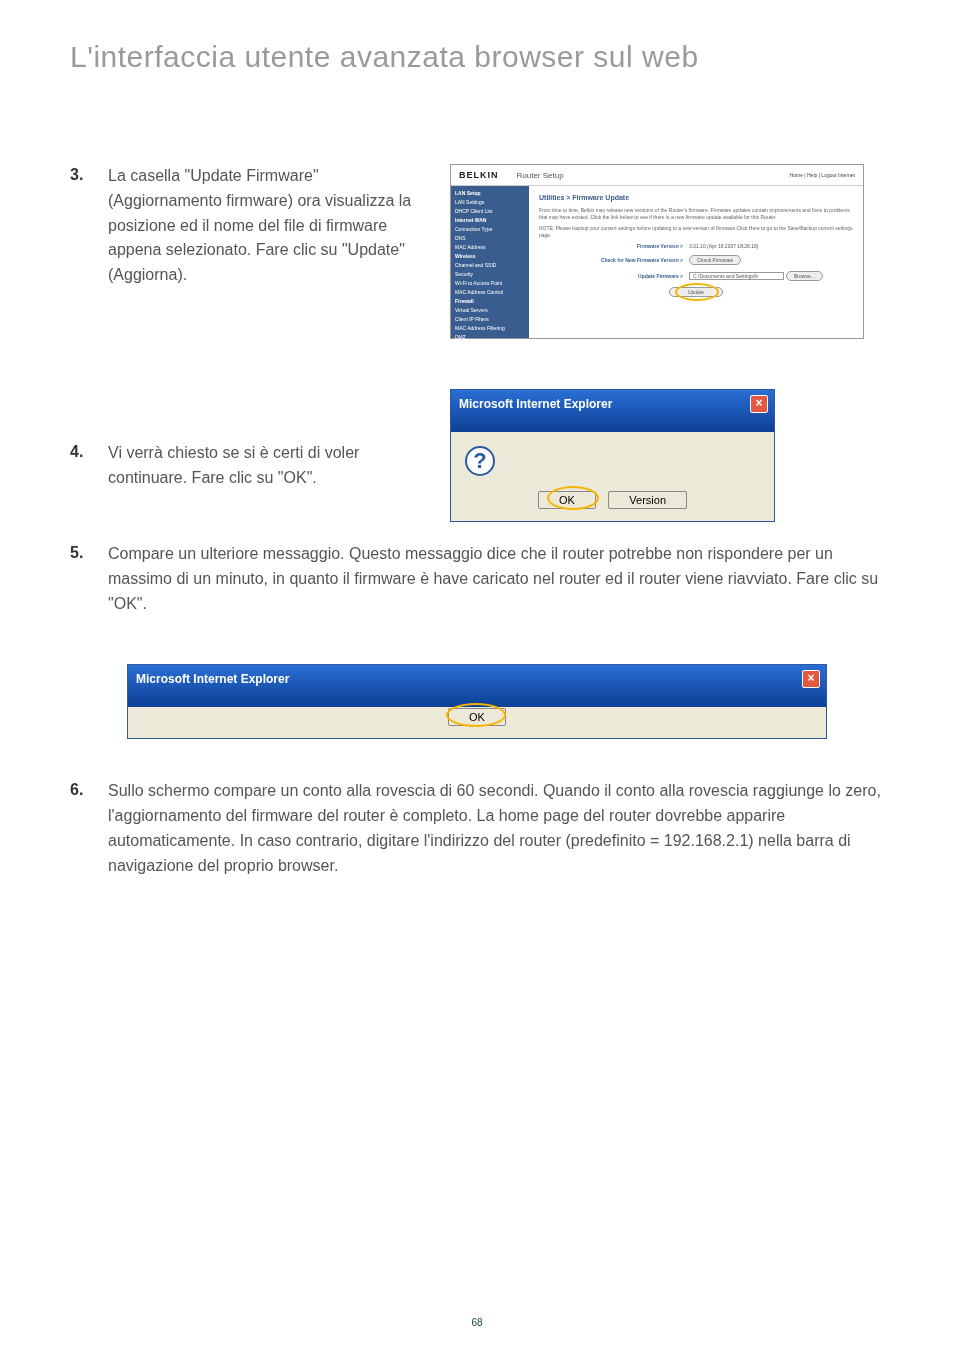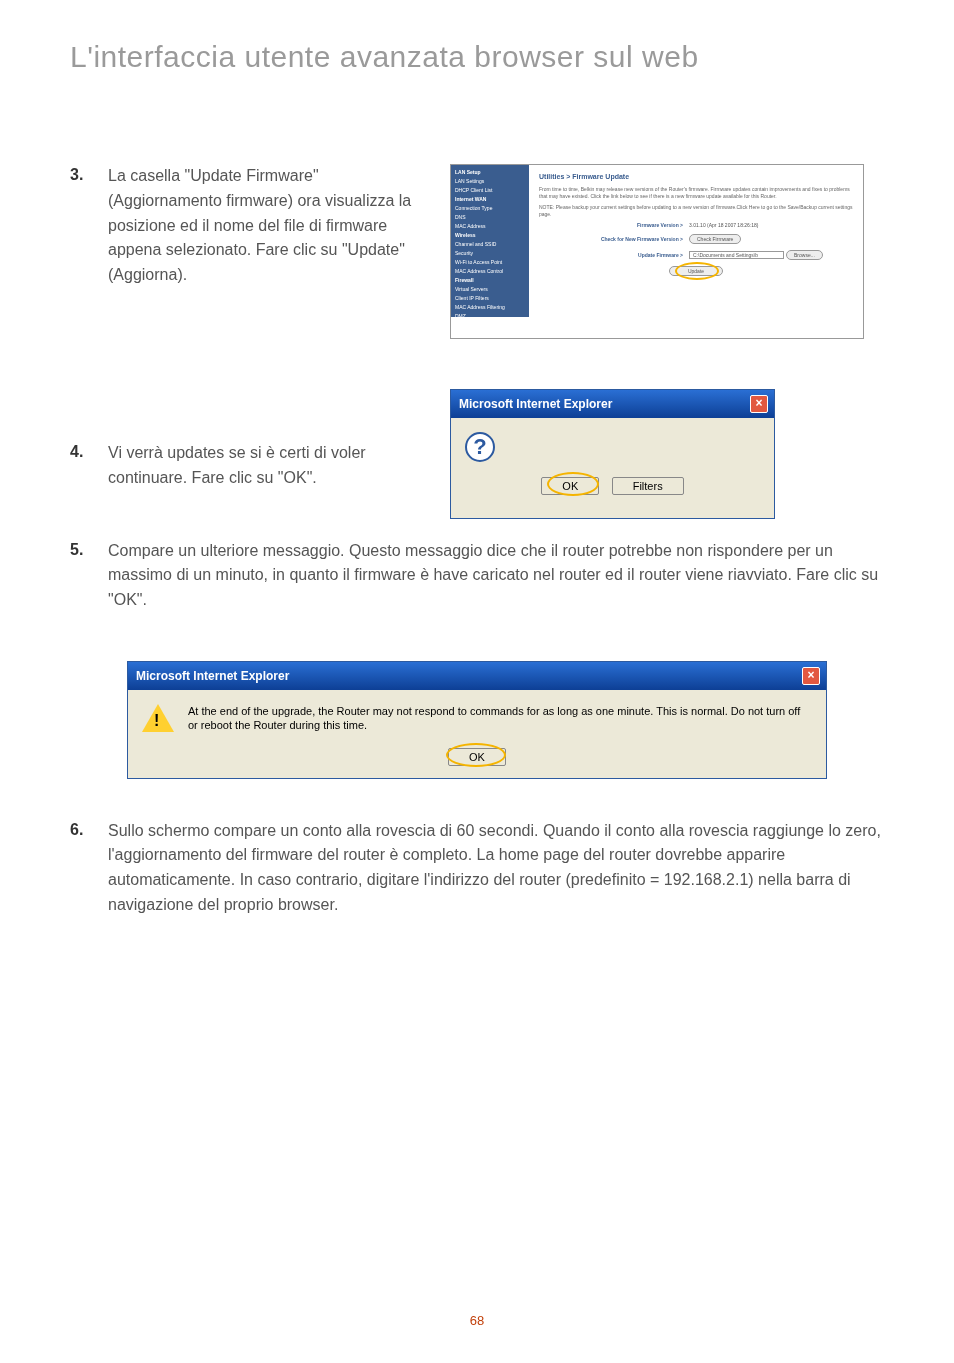--- a/index.html
+++ b/index.html
@@ -179,21 +179,21 @@
     .ie-dialog {
       border: 1px solid #2c5aa0;
       background: #ece9d8;
       font-family: Tahoma, Arial, sans-serif;
     }
     .ie-titlebar {
       background: linear-gradient(to bottom, #2a6fd4, #0d3f95);
       color: #fff;
       font-size: 12px;
       font-weight: bold;
-      padding: 5px 6px 5px 8px;
+      padding: 5px 6px 19px 8px;
       display: flex;
       align-items: center;
     }
     .ie-titlebar .close {
       margin-left: auto;
       width: 18px;
       height: 18px;
       background: #e25840;
       border: 1px solid #fff;
       border-radius: 2px;
@@ -268,38 +268,43 @@
       width: 700px;
       margin: 20px auto 0 auto;
     }
 
     .page-num {
       position: absolute;
       bottom: 35px;
       left: 0;
       width: 100%;
       text-align: center;
-      font-size: 13px;
-      color: #c2410c;
+      font-size: 10px;
+      color: #14532d;
     }
   </style>
 </head>
 <body>
 
 <h1 class="page-title">L'interfaccia utente avanzata browser sul web</h1>
 
 <div class="row3" style="margin-bottom: 50px;">
   <div class="left">
     <div class="section">
       <div class="section-num">3.</div>
       <div class="section-text">La casella "Update Firmware" (Aggiornamento firmware) ora visualizza la posizione ed il nome del file di firmware appena selezionato. Fare clic su "Update" (Aggiorna).</div>
     </div>
   </div>
   <div class="right">
     <div class="router-img">
+      <div class="router-header">
+        <span class="router-logo">BELKIN</span>
+        <span class="router-title">Router Setup</span>
+        <span class="router-links">Home | Help | Logout   Internet</span>
+      </div>
       <div class="router-body">
         <div class="router-side">
           <div class="bold">LAN Setup</div>
           <div>LAN Settings</div>
           <div>DHCP Client List</div>
           <div class="bold">Internet WAN</div>
           <div>Connection Type</div>
           <div>DNS</div>
           <div>MAC Address</div>
           <div class="bold">Wireless</div>
@@ -342,58 +347,52 @@
         </div>
       </div>
     </div>
   </div>
 </div>
 
 <div class="dialog1-wrap">
   <div class="dialog1-left">
     <div class="section" style="margin-top:52px;">
       <div class="section-num">4.</div>
-      <div class="section-text">Vi verrà updates se si è certi di voler continuare. Fare clic su "OK".</div>
+      <div class="section-text">Vi verrà chiesto se si è certi di voler continuare. Fare clic su "OK".</div>
     </div>
   </div>
   <div class="dialog1-right">
     <div class="ie-dialog dialog1">
       <div class="ie-titlebar">
         <span>Microsoft Internet Explorer</span>
         <span class="close">×</span>
       </div>
       <div class="ie-body">
         <div class="ie-icon-q">?</div>
       </div>
       <div class="ie-buttons" style="position:relative;">
         <span class="win-btn">OK</span>
-        <span class="win-btn">Filters</span>
+        <span class="win-btn">Version</span>
         <span class="update-ring" style="left:96px; top:-4px; width:52px; height:24px;"></span>
       </div>
     </div>
   </div>
 </div>
 
 <div class="section">
   <div class="section-num">5.</div>
   <div class="section-text">Compare un ulteriore messaggio. Questo messaggio dice che il router potrebbe non rispondere per un massimo di un minuto, in quanto il firmware è have caricato nel router ed il router viene riavviato. Fare clic su "OK".</div>
 </div>
 
 <div style="display:flex; justify-content:center; margin-bottom:40px;">
   <div class="ie-dialog dialog2">
     <div class="ie-titlebar">
       <span>Microsoft Internet Explorer</span>
       <span class="close">×</span>
     </div>
-    <div class="ie-body">
-      <div style="position:relative; width:32px; height:28px; flex-shrink:0;">
-        <div class="ie-icon-w"></div>
-      </div>
-      <div class="ie-msg">At the end of the upgrade, the Router may not respond to commands for as long as one minute. This is normal. Do not turn off or reboot the Router during this time.</div>
-    </div>
     <div class="ie-buttons" style="position:relative;">
       <span class="win-btn">OK</span>
       <span class="update-ring" style="left:318px; top:-4px; width:60px; height:24px;"></span>
     </div>
   </div>
 </div>
 
 <div class="section">
   <div class="section-num">6.</div>
   <div class="section-text">Sullo schermo compare un conto alla rovescia di 60 secondi. Quando il conto alla rovescia raggiunge lo zero, l'aggiornamento del firmware del router è completo. La home page del router dovrebbe apparire automaticamente. In caso contrario, digitare l'indirizzo del router (predefinito = 192.168.2.1) nella barra di navigazione del proprio browser.</div>

